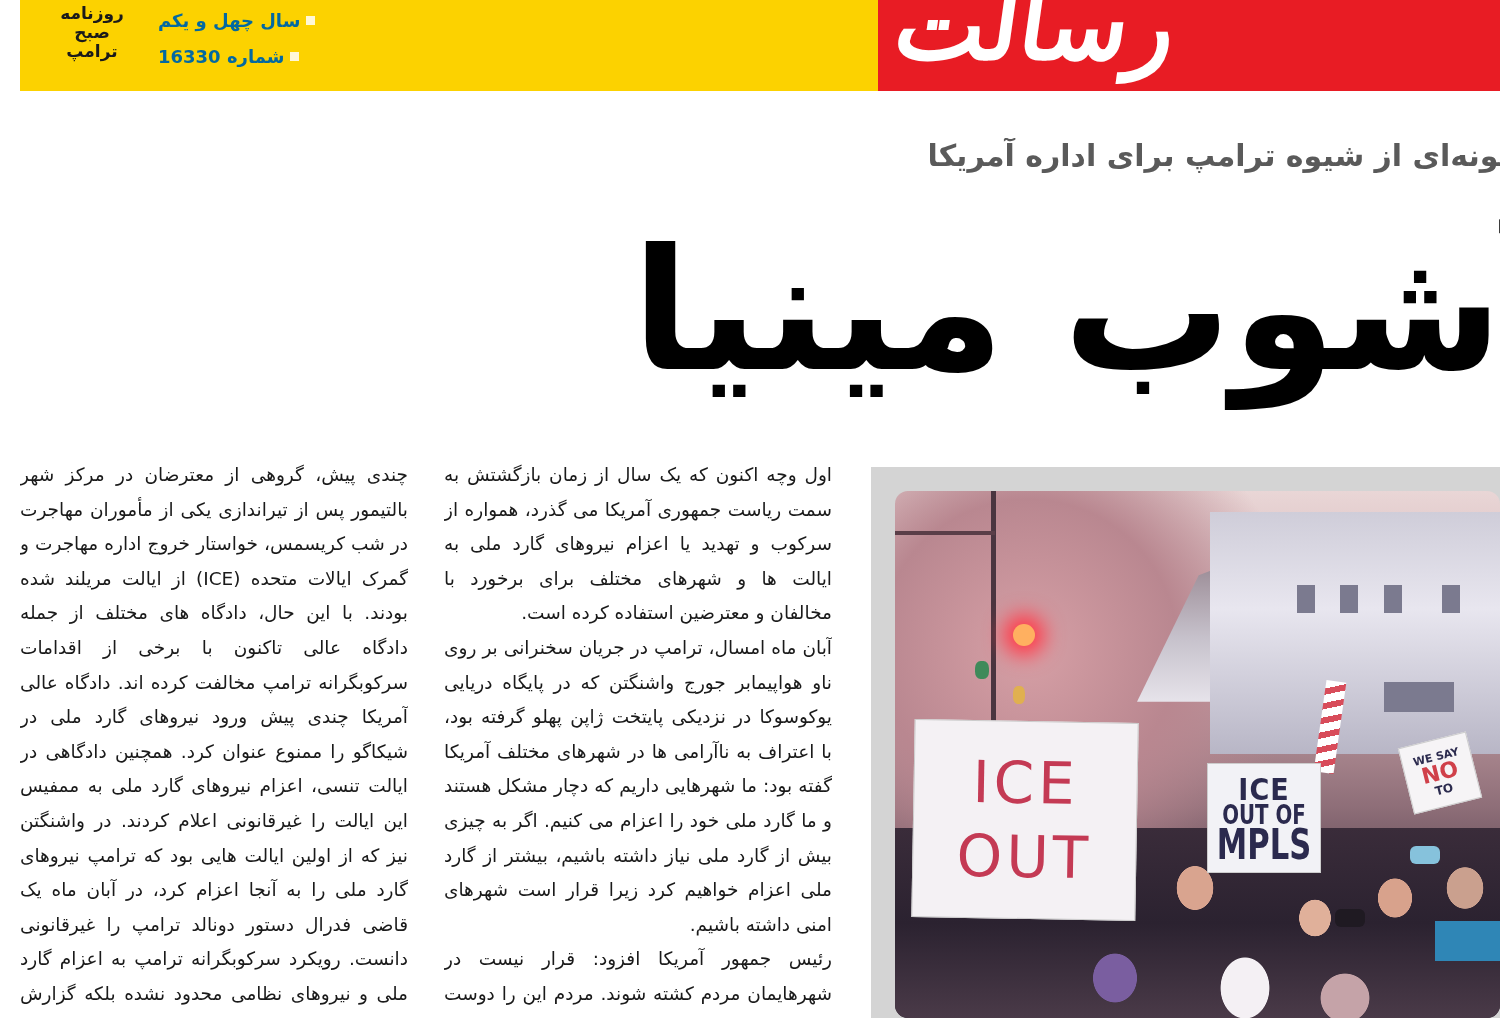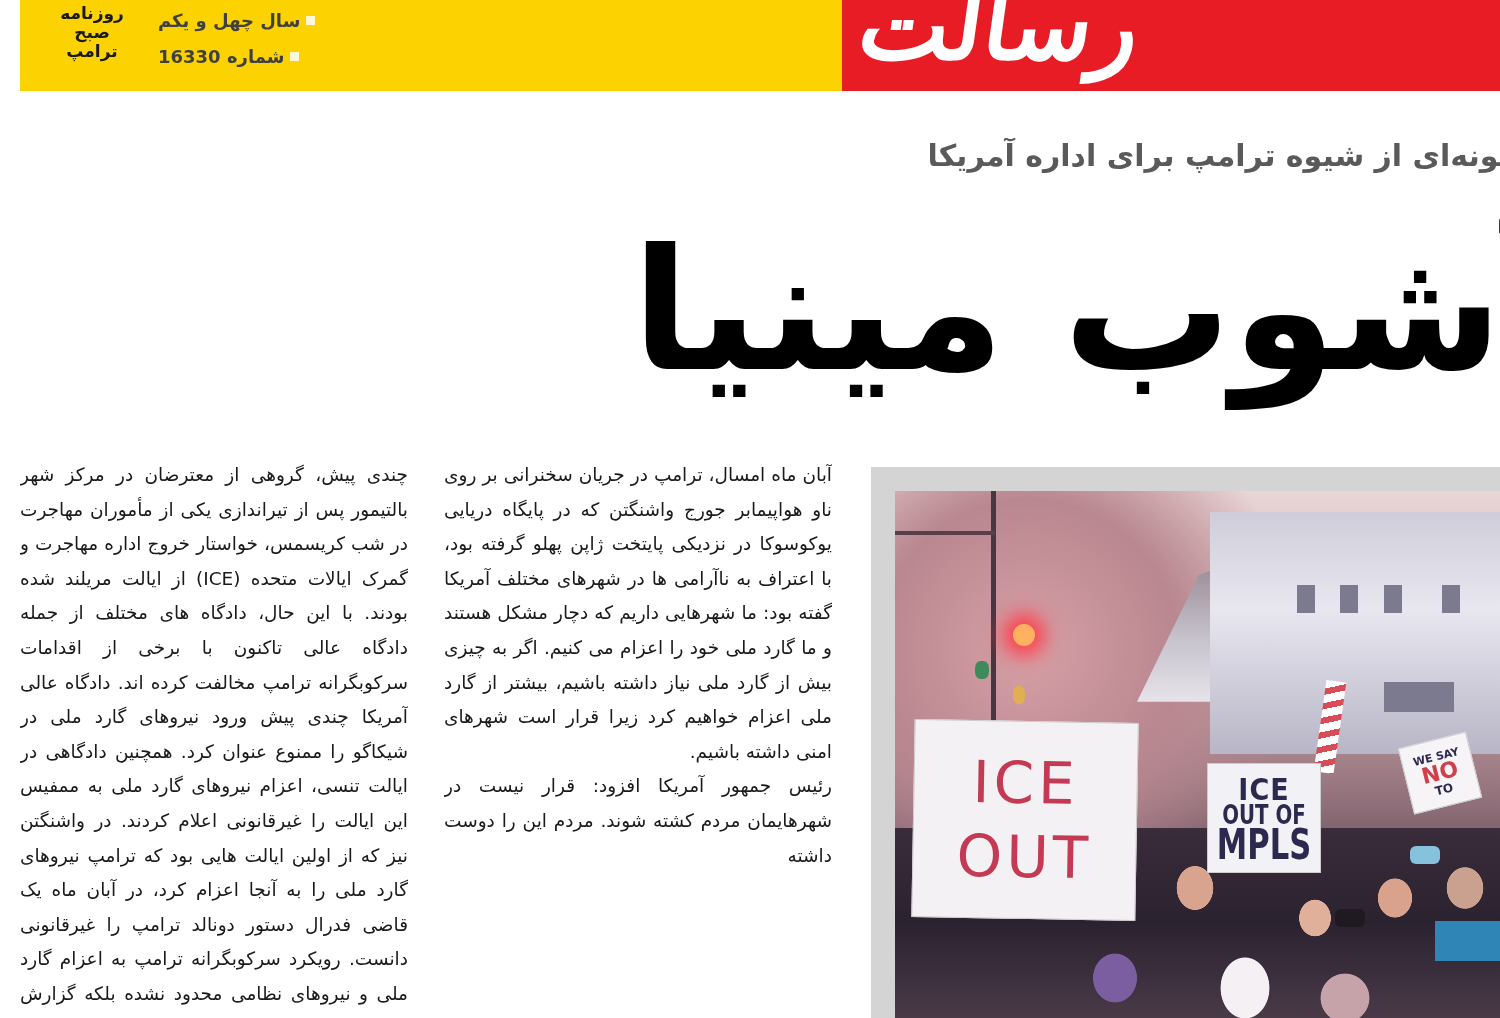--- a/index.html
+++ b/index.html
@@ -8,41 +8,41 @@
       background: #ffffff; position: relative;
       font-family: "DejaVu Sans", sans-serif;
       color: #111;
     }
     
     .masthead {
       position: absolute; left: 20px; top: 0; width: 1480px; height: 91px;
       display: flex;
     }
     .mast-yellow {
-      width: 822px; height: 91px; background: #fcd200; position: relative;
+      width: 822px; height: 91px; background: #fcd200; position: relative; padding-left: 36px;
     }
     .mast-red {
       flex: 1; height: 91px; background: #e81c24; position: relative; overflow: hidden;
     }
     .paper-brand {
       position: absolute; left: 32px; top: 4px; width: 80px;
       direction: rtl; text-align: center;
       font-family: "DejaVu Sans", sans-serif; font-weight: bold;
       font-size: 17px; line-height: 19px; color: #1a1a1a;
     }
     .meta-list { position: absolute; left: 138px; top: 2px; direction: rtl; }
     .meta-item {
       display: flex; flex-direction: row-reverse; align-items: center; gap: 6px;
       height: 36px;
     }
     .meta-item .bullet {
       width: 9px; height: 9px; background: #fff8d8; display: inline-block;
     }
     .meta-item .txt {
-      font-weight: bold; font-size: 18px; color: #404040;
+      font-weight: bold; font-size: 18px; color: #0369a1;
       font-family: "DejaVu Sans", sans-serif;
       text-align: center;
     }
     .logo-text {
       position: absolute; left: 18px; top: -22px;
       font-family: "DejaVu Serif", serif; font-weight: bold;
       font-size: 96px; color: #ffffff; direction: rtl;
       letter-spacing: -4px; line-height: 1;
       transform: skewX(-8deg);
     }
@@ -75,20 +75,21 @@
     .photo-frame {
       position: absolute; left: 871px; top: 467px; width: 629px; height: 551px;
       background: #d4d4d4;
     }
     .photo {
       position: absolute; left: 24px; top: 24px; right: 0; bottom: 0;
       overflow: hidden;
       background:
         radial-gradient(circle at 22% 30%, #d7a0a6 0%, #b98790 25%, transparent 45%),
         linear-gradient(180deg, #e9d6d6 0%, #c9a3a8 35%, #8e6e78 60%, #4e3d4a 80%, #2c2430 100%);
+      border-radius: 13px;
     }
     .house {
       position: absolute; left: 52%; top: 4%; width: 48%; height: 46%;
       background: linear-gradient(180deg, #cfcdd9 0%, #e8e6ef 40%, #b8b6c6 100%);
     }
     .house.roof {
       left: 40%; top: 10%; width: 34%; height: 30%;
       background: linear-gradient(180deg, #8f7d87 0%, #c7c2cc 60%, #e6e3ea 100%);
       clip-path: polygon(0 100%, 30% 20%, 70% 0, 100% 100%);
     }
@@ -188,20 +189,21 @@
 </header>
 
 <div class="kicker">
   <span>نمونه‌ای از شیوه ترامپ برای اداره آمریکا</span>
 </div>
 <h1 class="headline" style="margin:0;">
   <span>آشوب مینیاپولیس</span>
 </h1>
 
 <div class="col col-mid">
+  <p>اول وچه اکنون که یک سال از زمان بازگشتش به سمت ریاست جمهوری آمریکا می گذرد، همواره از سرکوب و تهدید یا اعزام نیروهای گارد ملی به ایالت ها و شهرهای مختلف برای برخورد با مخالفان و معترضین استفاده کرده است.</p>
   <p>آبان ماه امسال، ترامپ در جریان سخنرانی بر روی ناو هواپیمابر جورج واشنگتن که در پایگاه دریایی یوکوسوکا در نزدیکی پایتخت ژاپن پهلو گرفته بود، با اعتراف به ناآرامی ها در شهرهای مختلف آمریکا گفته بود: ما شهرهایی داریم که دچار مشکل هستند و ما گارد ملی خود را اعزام می کنیم. اگر به چیزی بیش از گارد ملی نیاز داشته باشیم، بیشتر از گارد ملی اعزام خواهیم کرد زیرا قرار است شهرهای امنی داشته باشیم.</p>
   <p>رئیس جمهور آمریکا افزود: قرار نیست در شهرهایمان مردم کشته شوند. مردم این را دوست داشته</p>
 </div>
 <div class="col col-left">
   <p>چندی پیش، گروهی از معترضان در مرکز شهر بالتیمور پس از تیراندازی یکی از مأموران مهاجرت در شب کریسمس، خواستار خروج اداره مهاجرت و گمرک ایالات متحده (ICE) از ایالت مریلند شده بودند. با این حال، دادگاه های مختلف از جمله دادگاه عالی تاکنون با برخی از اقدامات سرکوبگرانه ترامپ مخالفت کرده اند. دادگاه عالی آمریکا چندی پیش ورود نیروهای گارد ملی در شیکاگو را ممنوع عنوان کرد. همچنین دادگاهی در ایالت تنسی، اعزام نیروهای گارد ملی به ممفیس این ایالت را غیرقانونی اعلام کردند. در واشنگتن نیز که از اولین ایالت هایی بود که ترامپ نیروهای گارد ملی را به آنجا اعزام کرد، در آبان ماه یک قاضی فدرال دستور دونالد ترامپ را غیرقانونی دانست. رویکرد سرکوبگرانه ترامپ به اعزام گارد ملی و نیروهای نظامی محدود نشده بلکه گزارش های رسانه ای</p>
 </div>
 
 <figure class="photo-frame" style="margin:0;">
   <div class="photo">
     <div class="house roof"></div>

